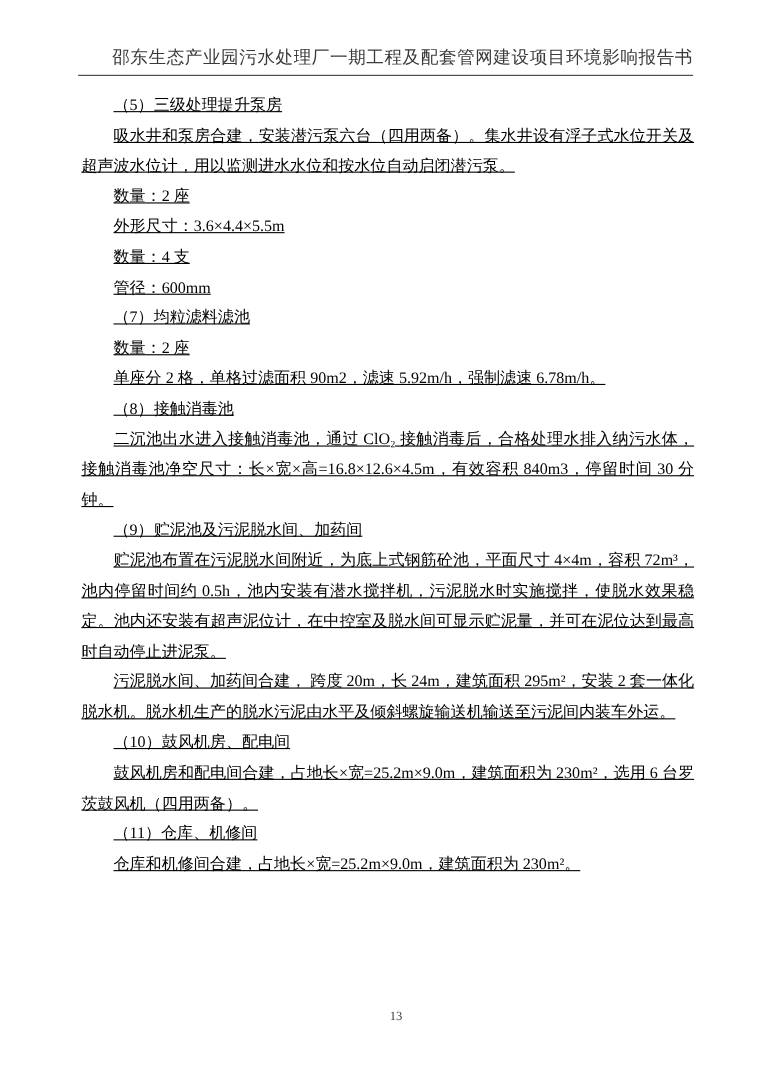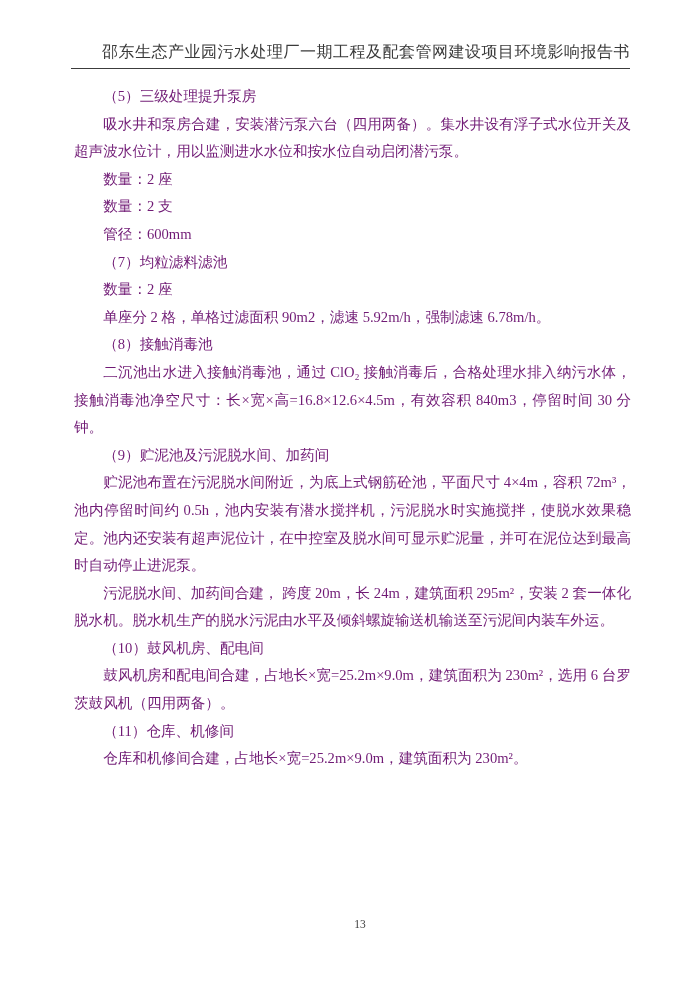--- a/index.html
+++ b/index.html
@@ -34,21 +34,22 @@
     border-bottom: 1.6px solid #3c3c3c;
   }
   .doc-body {
     position: absolute;
     left: 74px;
     top: 83px;
     width: 557px;
     font-size: 14.6px;
     line-height: 27.6px;
     text-align: justify;
-    color: #701a75;
+    color: #000000;
+    text-decoration: underline;
   }
   .doc-body p {
     margin: 0;
     padding: 0;
     text-indent: 2em;
     word-break: break-all;
   }
   .page-number {
     position: absolute;
     top: 918px;
@@ -63,21 +64,22 @@
 <body>
 
 <div class="page">
 
   <div class="page-header">邵东生态产业园污水处理厂一期工程及配套管网建设项目环境影响报告书</div>
 
   <div class="doc-body">
       <p>（5）三级处理提升泵房</p>
       <p>吸水井和泵房合建，安装潜污泵六台（四用两备）。集水井设有浮子式水位开关及超声波水位计，用以监测进水水位和按水位自动启闭潜污泵。</p>
       <p>数量：2 座</p>
-      <p>数量：2 支</p>
+      <p>外形尺寸：3.6×4.4×5.5m</p>
+      <p>数量：4 支</p>
       <p>管径：600mm</p>
       <p>（7）均粒滤料滤池</p>
       <p>数量：2 座</p>
       <p>单座分 2 格，单格过滤面积 90m2，滤速 5.92m/h，强制滤速 6.78m/h。</p>
       <p>（8）接触消毒池</p>
       <p>二沉池出水进入接触消毒池，通过 ClO₂ 接触消毒后，合格处理水排入纳污水体，接触消毒池净空尺寸：长×宽×高=16.8×12.6×4.5m，有效容积 840m3，停留时间 30 分钟。</p>
       <p>（9）贮泥池及污泥脱水间、加药间</p>
       <p>贮泥池布置在污泥脱水间附近，为底上式钢筋砼池，平面尺寸 4×4m，容积 72m³，池内停留时间约 0.5h，池内安装有潜水搅拌机，污泥脱水时实施搅拌，使脱水效果稳定。池内还安装有超声泥位计，在中控室及脱水间可显示贮泥量，并可在泥位达到最高时自动停止进泥泵。</p>
       <p>污泥脱水间、加药间合建， 跨度 20m，长 24m，建筑面积 295m²，安装 2 套一体化脱水机。脱水机生产的脱水污泥由水平及倾斜螺旋输送机输送至污泥间内装车外运。</p>
       <p>（10）鼓风机房、配电间</p>

